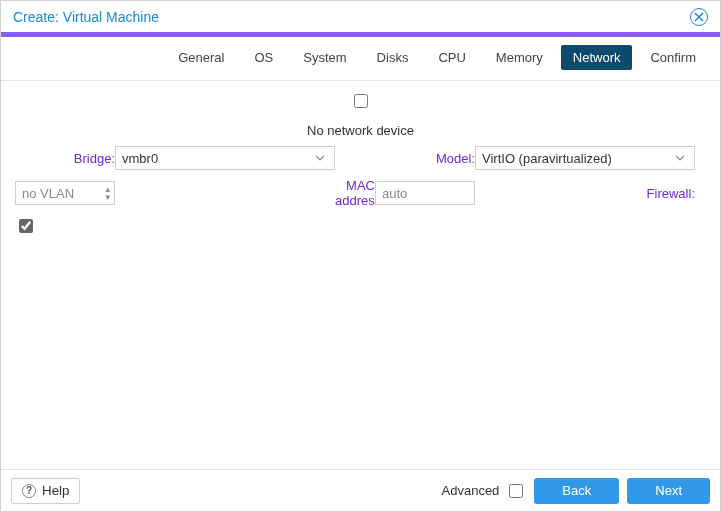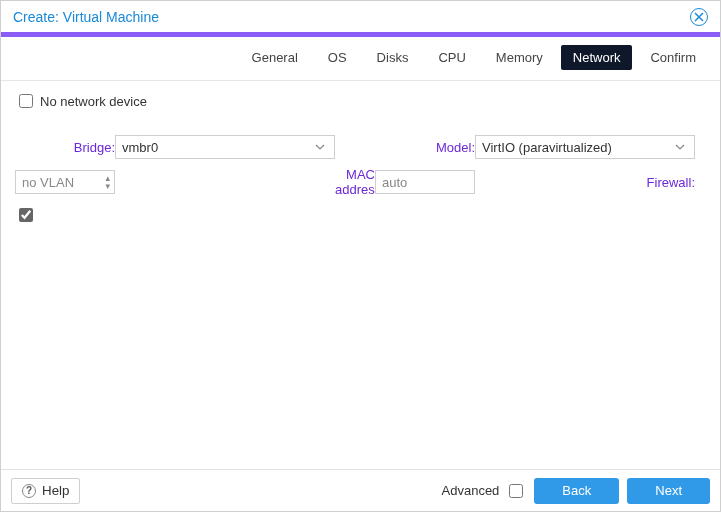--- a/index.html
+++ b/index.html
@@ -49,35 +49,36 @@
     justify-content: flex-end;
   }
   .tab {
     padding: 5px 12px;
     color: #444;
     cursor: pointer;
     border-radius: 2px;
     font-size: 13px;
   }
   .tab.active {
-    background: #0f172a;
+    background: #0c4a6e;
     color: #fff;
   }
   .content {
     flex: 1;
     padding: 10px 14px;
     display: flex;
     flex-direction: column;
     gap: 8px;
   }
   .row-check {
     display: flex;
     align-items: center;
-    gap: 4px;
-    margin-bottom: 16px;
+    gap: 12px;
+    margin-bottom: 0;
+    flex-direction: column;
   }
   .form-grid {
     display: grid;
     grid-template-columns: 100px 220px 40px 100px 220px;
     row-gap: 8px;
     align-items: center;
   }
   .label {
     color: #6d28d9;
     text-align: right;
@@ -169,20 +170,21 @@
     <span class="close-btn">
       <svg width="10" height="10" viewBox="0 0 10 10">
           <path d="M1 1 L9 9 M9 1 L1 9" stroke="#1989d8" stroke-width="1.5" fill="none"></path>
         </svg>
     </span>
   </div>
 
   <div class="tabs">
     <div class="tab">General</div>
     <div class="tab">OS</div>
+    <div class="tab">System</div>
     <div class="tab">Disks</div>
     <div class="tab">CPU</div>
     <div class="tab">Memory</div>
     <div class="tab active">Network</div>
     <div class="tab">Confirm</div>
   </div>
 
   <div class="content">
     <div class="row-check">
       <input type="checkbox" style="">

